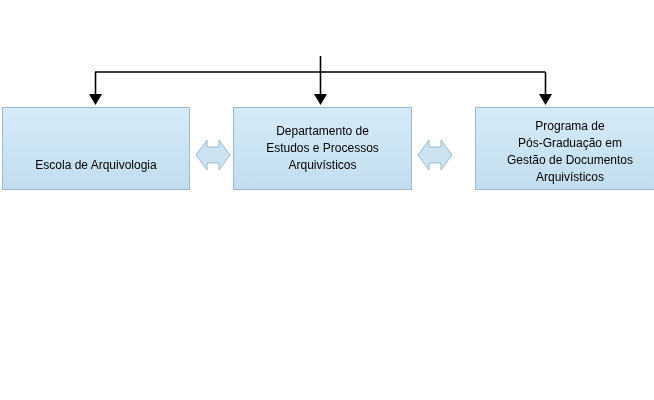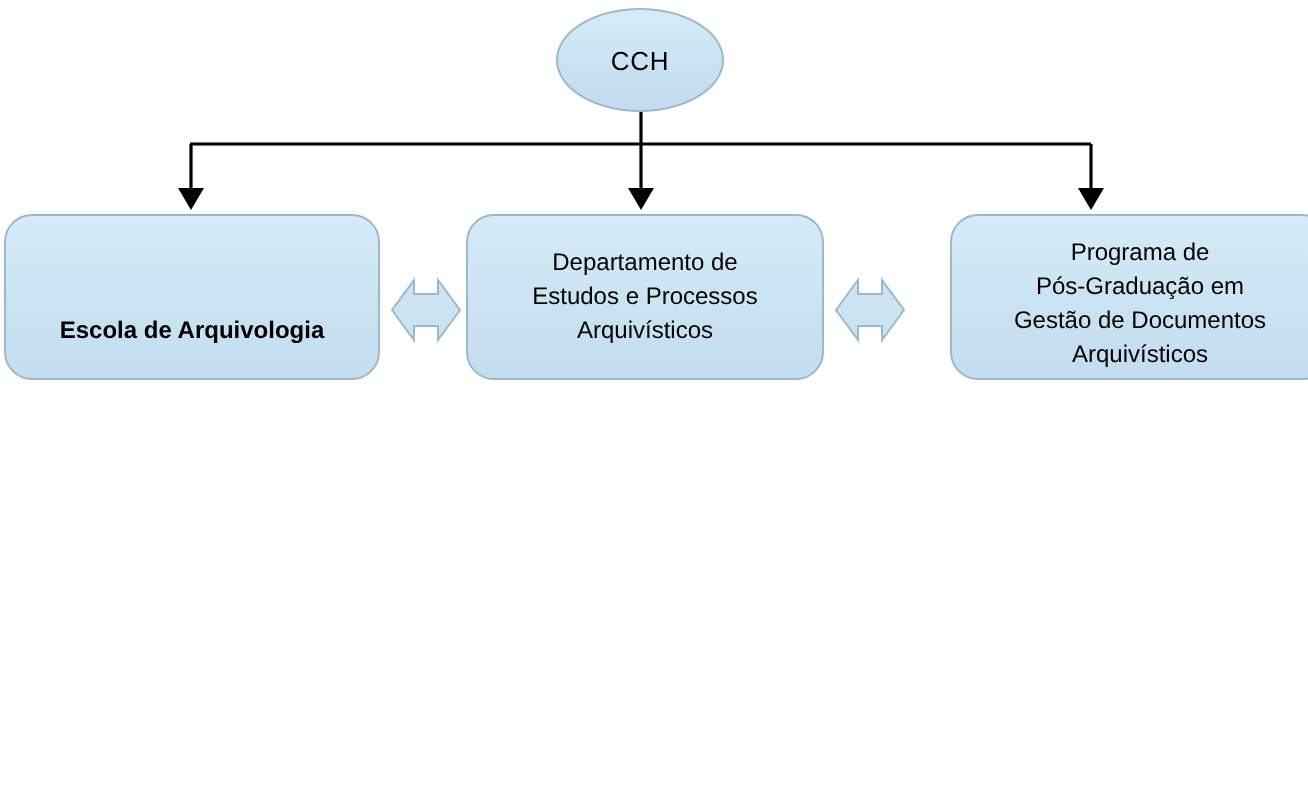--- a/index.html
+++ b/index.html
@@ -44,51 +44,48 @@
     top: 0;
     width: 654px;
     height: 400px;
   }
   
   .unit-box {
     position: absolute;
     top: 107px;
     height: 83px;
     border: 1px solid #9bb8cc;
-    border-radius: 14px;
+    border-radius: 0;
     background: linear-gradient(180deg, #d6eaf7 0%, #cbe4f3 50%, #c3ddef 100%);
     box-sizing: border-box;
     overflow: hidden;
   }
   .unit-text {
     position: absolute;
     left: 0;
     right: 0;
     text-align: center;
     font-size: 12px;
     line-height: 17px;
     color: #000000;
     white-space: pre-line;
   }
   #box-escola { left: 2px;   width: 188px; }
   #box-depto  { left: 233px; width: 179px; }
   #box-ppg    { left: 455px; width: 190px; margin-left: 20px; }
 
-  #box-escola .unit-text { top: 49px; font-weight: bold; }
+  #box-escola .unit-text { top: 49px; }
   #box-depto  .unit-text { top: 15px; }
   #box-ppg    .unit-text { top: 10px; }
 </style>
 </head>
 <body>
 
 <div id="canvas">
 
-  <div class="root-node">
-    <span class="root-label">CCH</span>
-  </div>
 
   <svg id="connectors" viewBox="0 0 654 400" xmlns="http://www.w3.org/2000/svg">
 
     <line x1="320.5" y1="56" x2="320.5" y2="72" stroke="#000000" stroke-width="1.6"></line>
 
     <line x1="95" y1="72" x2="545.5" y2="72" stroke="#000000" stroke-width="1.6"></line>
 
     <line x1="95.5" y1="72" x2="95.5" y2="95" stroke="#000000" stroke-width="1.6"></line>
     <polygon points="89,94 102,94 95.5,105" fill="#000000"></polygon>
 

